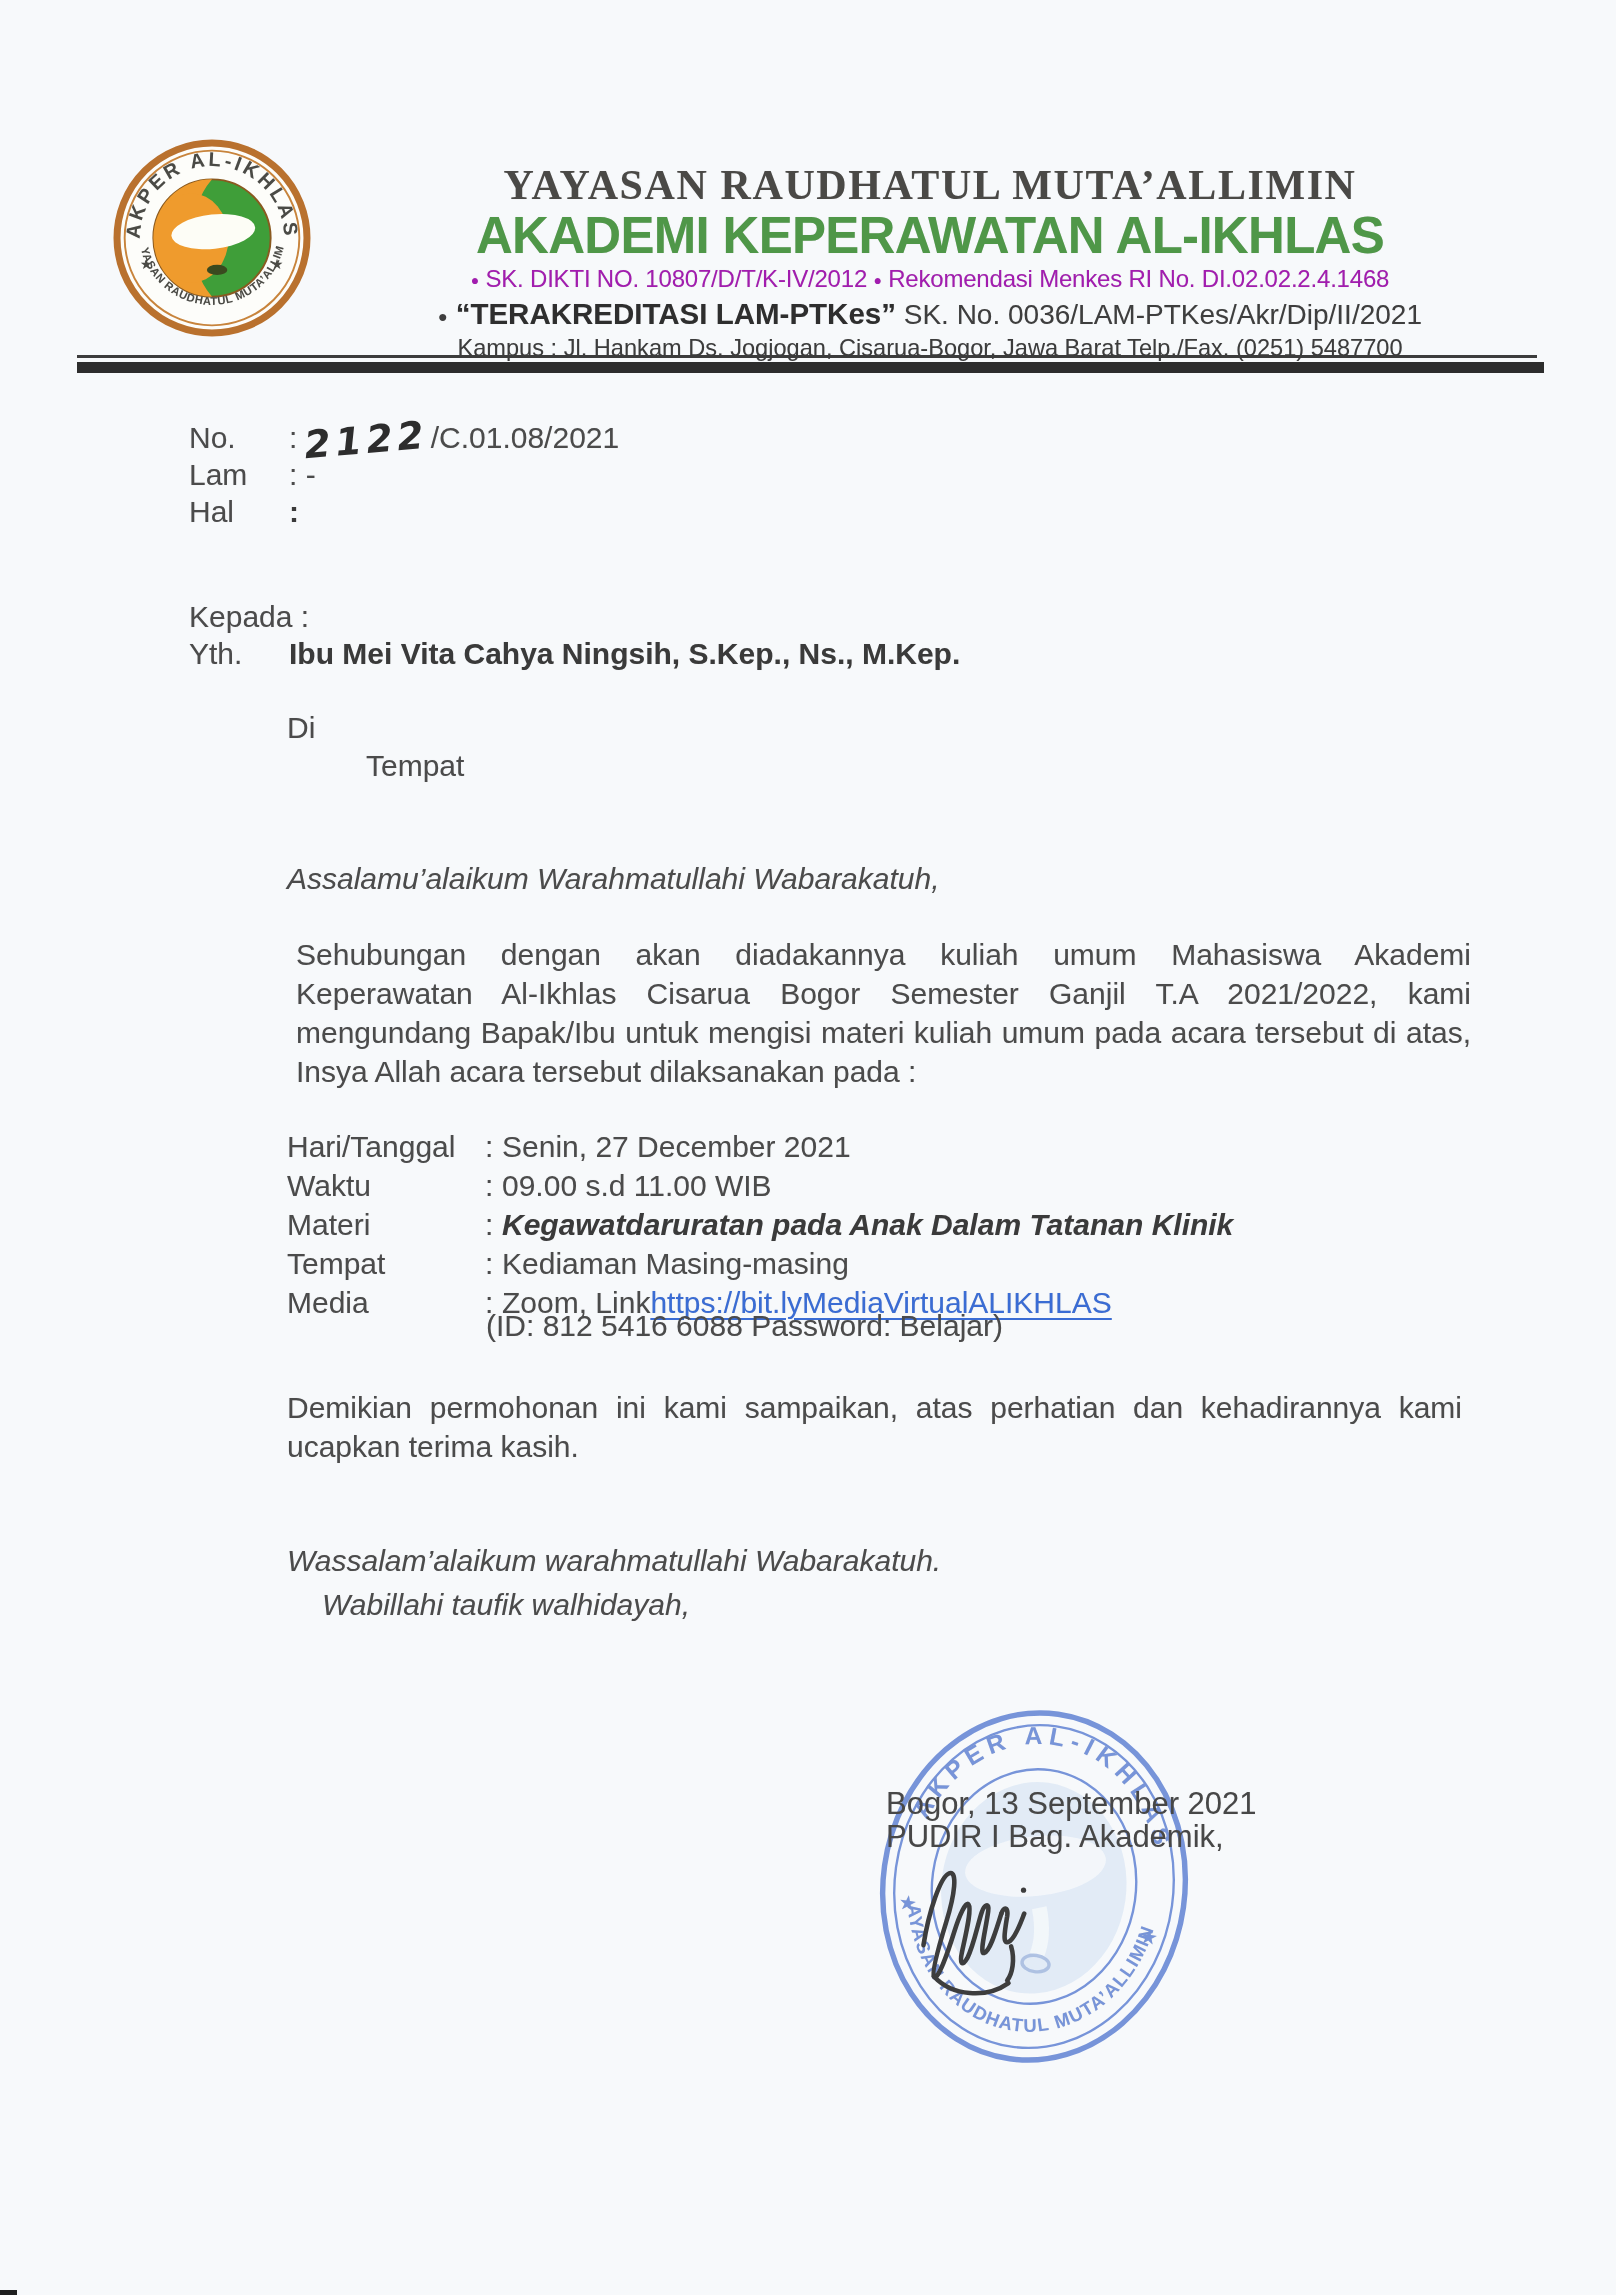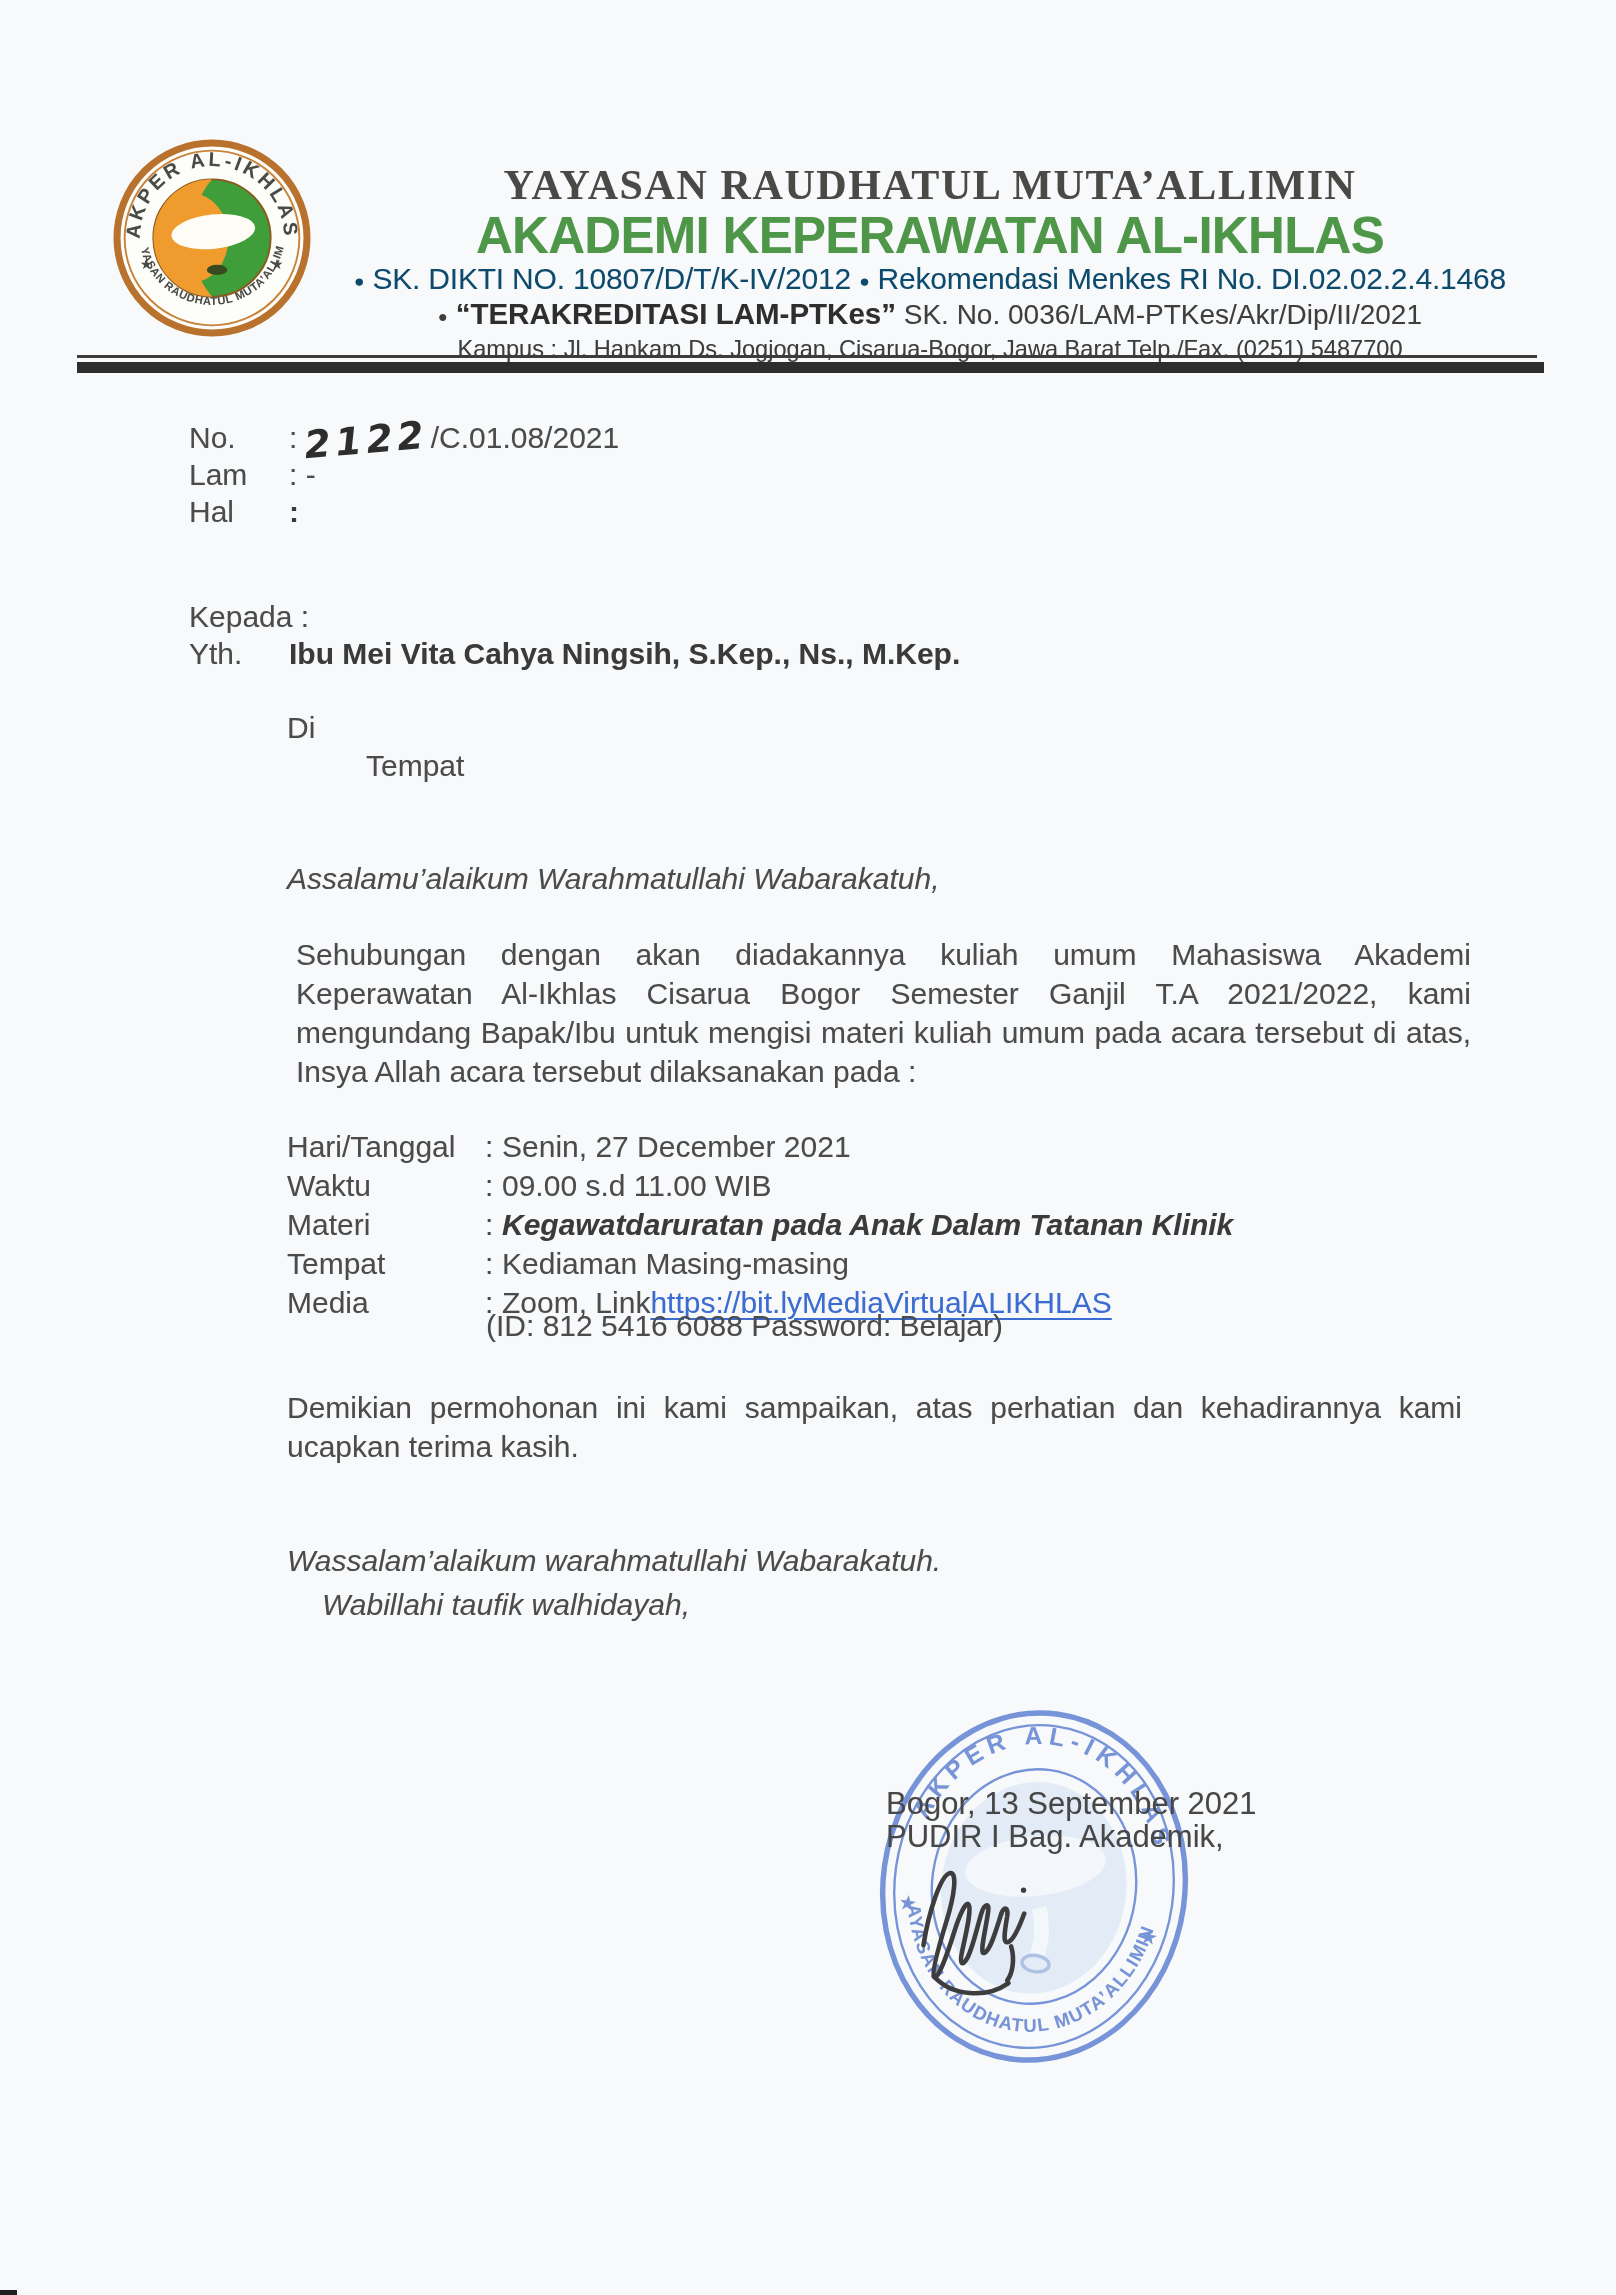--- a/index.html
+++ b/index.html
@@ -14,21 +14,21 @@
   }
   
   .logo-wrap{position:absolute;left:110px;top:136px;width:204px;height:204px;}
   .head-text{position:absolute;left:275px;top:162px;width:1310px;text-align:center;}
   .foundation{
     font-family:"Liberation Serif","DejaVu Serif",serif;
     font-weight:700;font-size:42px;line-height:46px;
     letter-spacing:1.6px;color:#4a4946;
   }
   .academy{font-weight:700;font-size:51px;line-height:55px;color:#4f9748;letter-spacing:-0.7px;}
-  .sk-line{font-size:30px;line-height:30px;color:#0c4a6e;letter-spacing:-0.2px;margin-top:1.3px;text-align:center;}
+  .sk-line{font-size:24px;line-height:30px;color:#a21caf;letter-spacing:-0.2px;margin-top:1.3px;text-align:center;}
   .akre-line{font-size:28px;line-height:33px;color:#3e3e3e;margin-top:1.3px;}
   .akre-line b{font-size:29.5px;color:#2e2e2e;}
   .campus-line{font-size:23.6px;line-height:26px;color:#3c3c3c;margin-top:2.6px;}
   .bullet{font-size:.58em;vertical-align:.14em;}
   .rule-thin{position:absolute;left:77px;top:355px;width:1460px;height:2.6px;background:#3c3c3c;}
   .rule-thick{position:absolute;left:77px;top:362px;width:1467px;height:11px;background:#2d2d2d;}
 
   
   .abs{position:absolute;}
   .t{font-size:30px;line-height:38px;}

